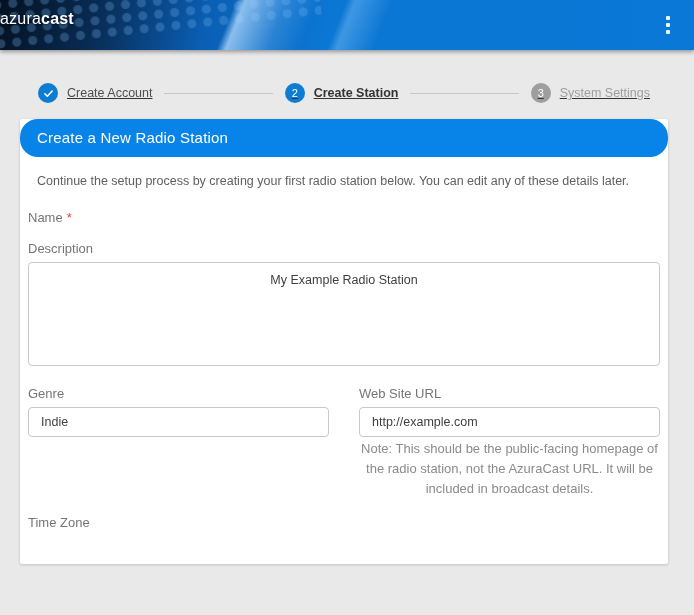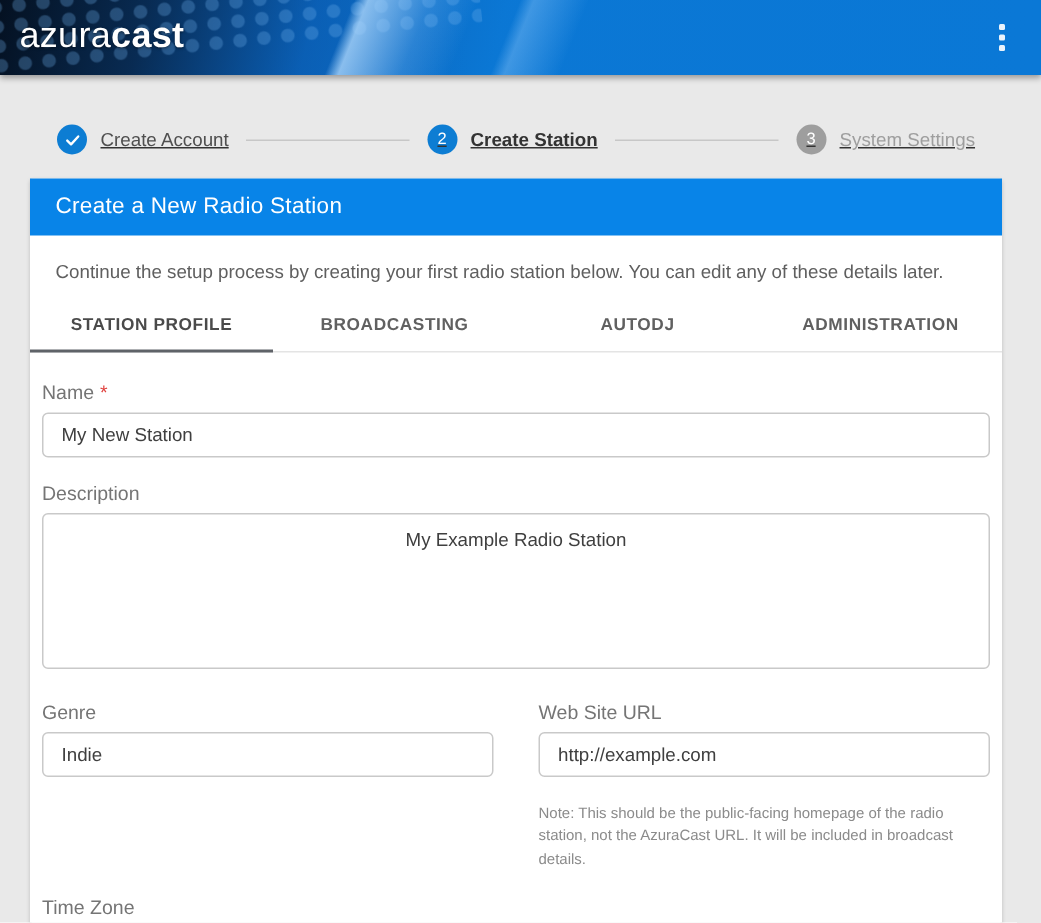--- a/index.html
+++ b/index.html
@@ -40,22 +40,22 @@
       transparent 34%,
       rgba(180,220,255,0.75) 36%,
       rgba(140,200,255,0.25) 45%,
       transparent 52%,
       transparent 58%,
       rgba(160,210,255,0.35) 60%,
       transparent 68%);
     transform:rotate(-3deg);
   }
   .logo {
-    position:absolute; left:13px; top:10px; z-index:3;
-    font-size:24px; color:#fff; letter-spacing:0.2px;
+    position:absolute; left:0; top:10px; z-index:3;
+    font-size:16px; color:#fff; letter-spacing:0.2px;
     text-shadow:0 1px 2px rgba(0,0,0,0.5);
   }
   .logo .light { font-weight:400; }
   .logo .bold  { font-weight:700; }
   .kebab {
     position:absolute; right:14px; top:12px; z-index:3;
     width:24px; height:26px;
     display:flex; flex-direction:column; align-items:center; justify-content:center; gap:3px;
     cursor:pointer;
   }
@@ -88,20 +88,21 @@
     background:#fff;
     border-radius:2px;
     box-shadow:0 1px 3px rgba(0,0,0,0.18);
   }
   .card-header {
     background:#0884e8;
     color:#fff;
     font-size:15px; font-weight:500;
     padding:10px 17px 11px 17px;
     letter-spacing:0.2px;
+    border-radius:18px;
   }
   .card-intro {
     padding:16px 17px 0 17px;
     font-size:12.5px; color:#5f5f5f; line-height:1.4;
   }
 
   
   .tabs {
     display:flex;
     margin-top:11px;
@@ -138,22 +139,22 @@
   .textarea {
     width:100%; height:104px;
     border:1px solid #c9c9c9; border-radius:4px;
     padding:9px 12px;
     font-family:"Liberation Sans", sans-serif;
     font-size:12.5px; color:#3f3f3f;
     resize:none; outline:none; line-height:1.4;text-align:center;
   }
   .two-col { display:grid; grid-template-columns:1fr 1fr; gap:0 30px; align-items:start; }
   .note {
-    margin-top:17px;
-    font-size:10px; color:#8b8b8b; line-height:1.55;
+    margin-top:2px;
+    font-size:13px; color:#8b8b8b; line-height:1.55;text-align:center;
   }
 </style>
 </head>
 <body>
 
 <header class="app-header">
   <div class="logo">
     <span class="light">azura</span><span class="bold">cast</span>
   </div>
   <div class="kebab">
@@ -184,35 +185,28 @@
       <span class="step-circle upcoming">3</span>
       <span class="step-label muted">System Settings</span>
     </div>
   </div>
 
   <div class="card">
     <div class="card-header">Create a New Radio Station</div>
 
     <div class="card-intro">Continue the setup process by creating your first radio station below. You can edit any of these details later.</div>
 
-    <div class="tabs">
-      <div class="tab active">STATION PROFILE</div>
-      <div class="tab">BROADCASTING</div>
-      <div class="tab">AUTODJ</div>
-      <div class="tab">ADMINISTRATION</div>
-    </div>
 
     <div class="form">
 
       <div class="field">
         <div class="field-label">
           <span>Name</span>
           <span class="req">*</span>
         </div>
-        <input class="text-input" type="text" value="My New Station" style="">
       </div>
 
       <div class="field">
         <div class="field-label">Description</div>
         <textarea class="textarea" style="">My Example Radio Station</textarea>
       </div>
 
       <div class="two-col">
         <div class="field">
           <div class="field-label">Genre</div>

